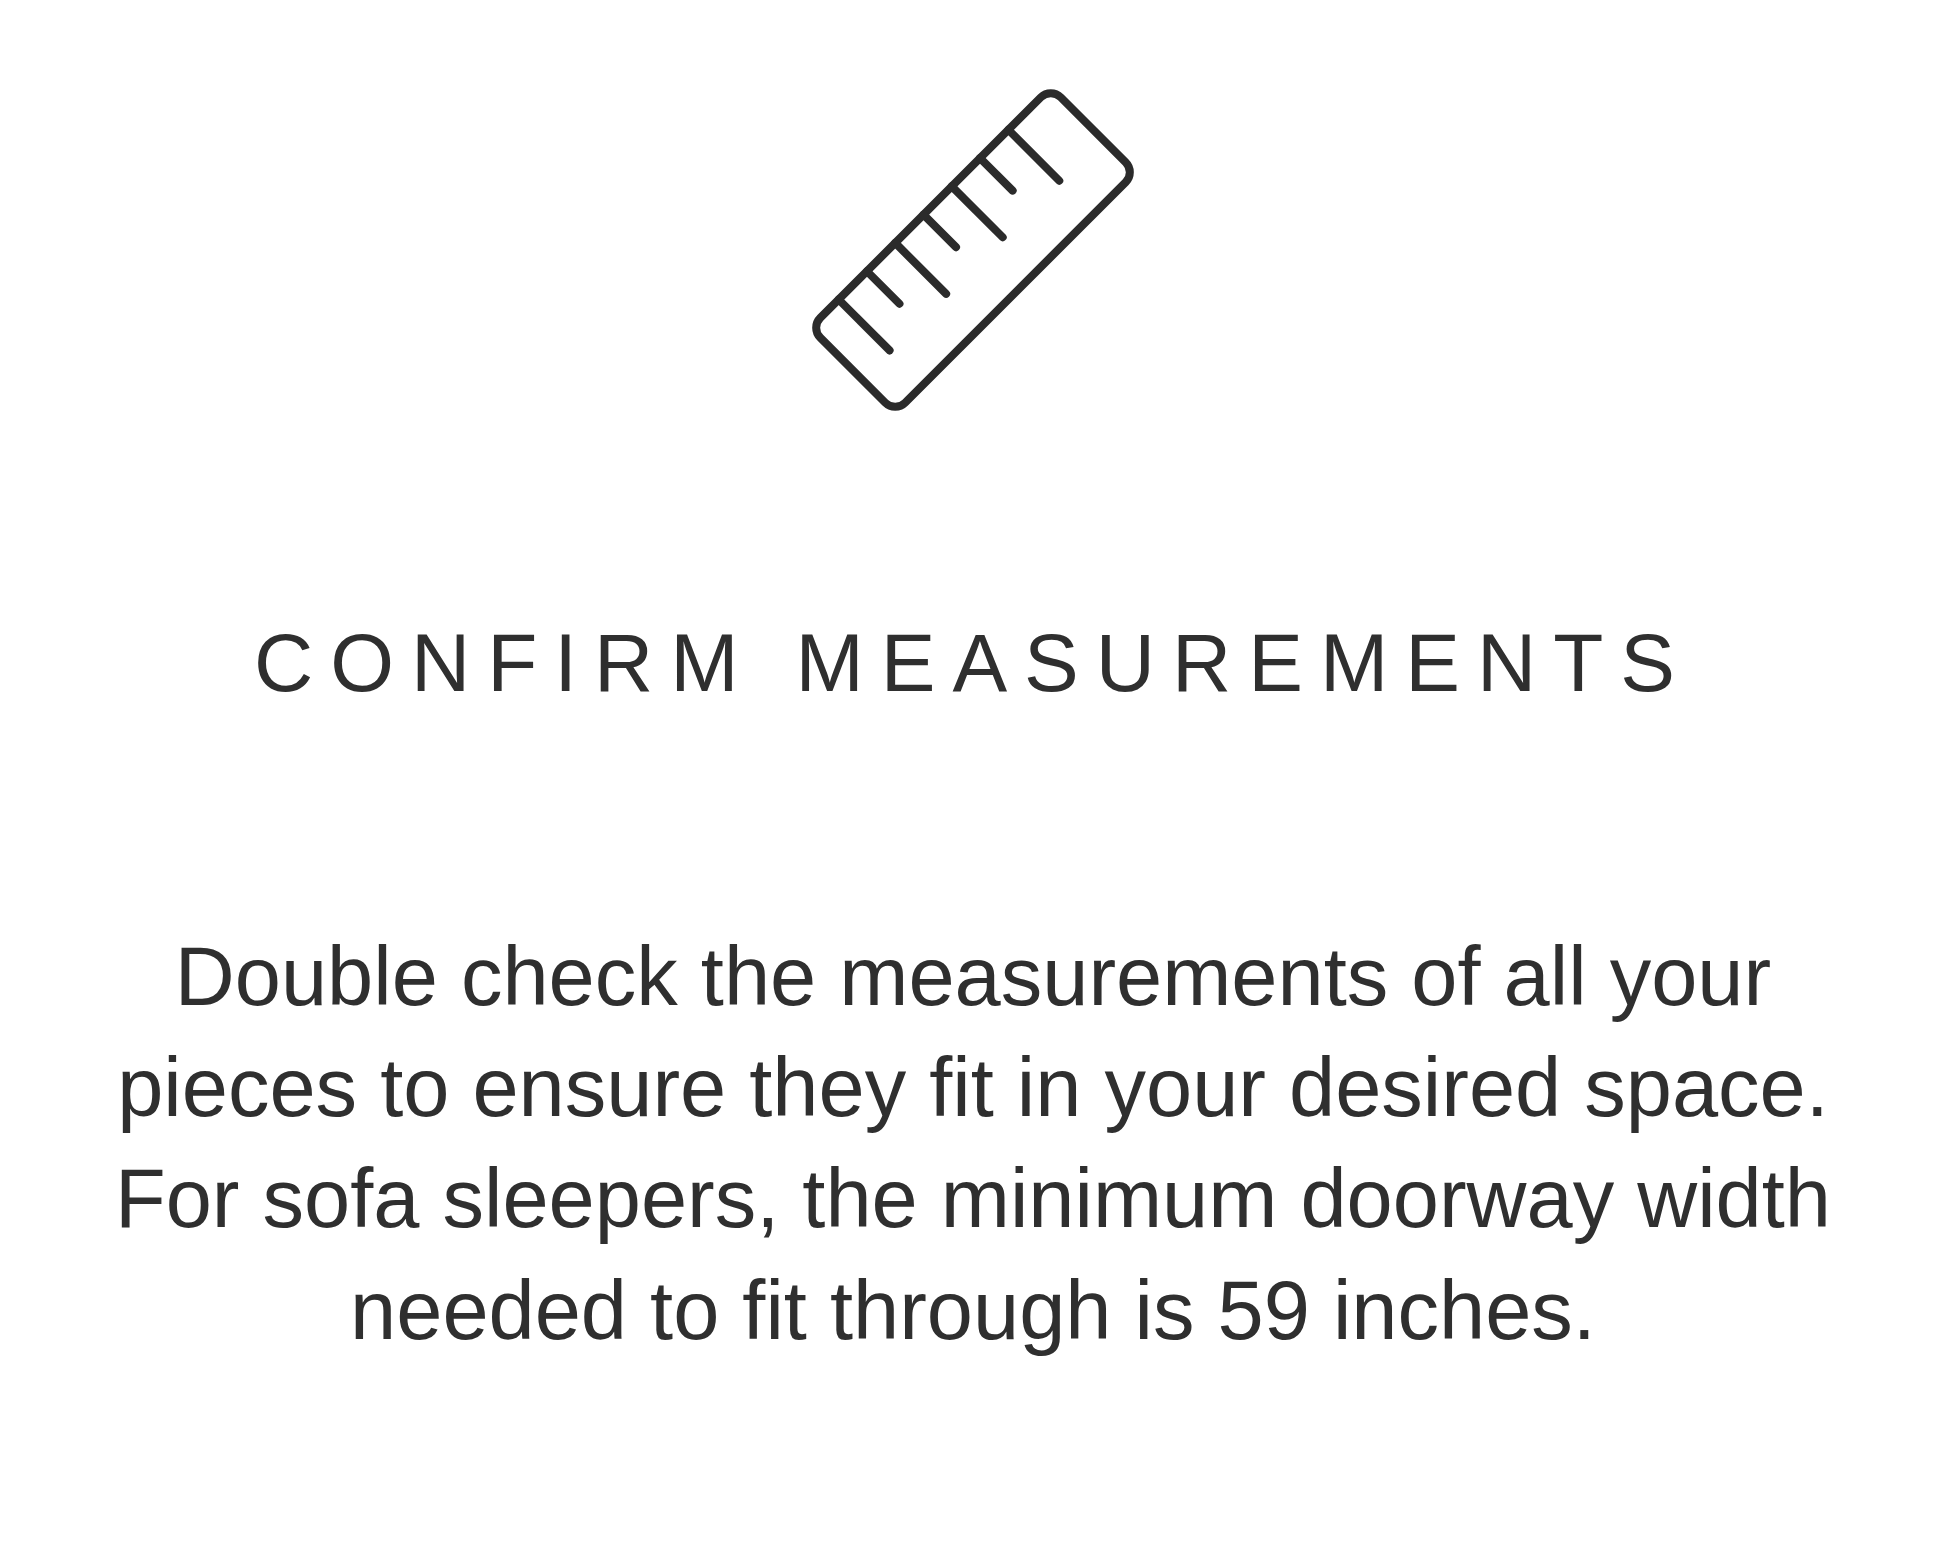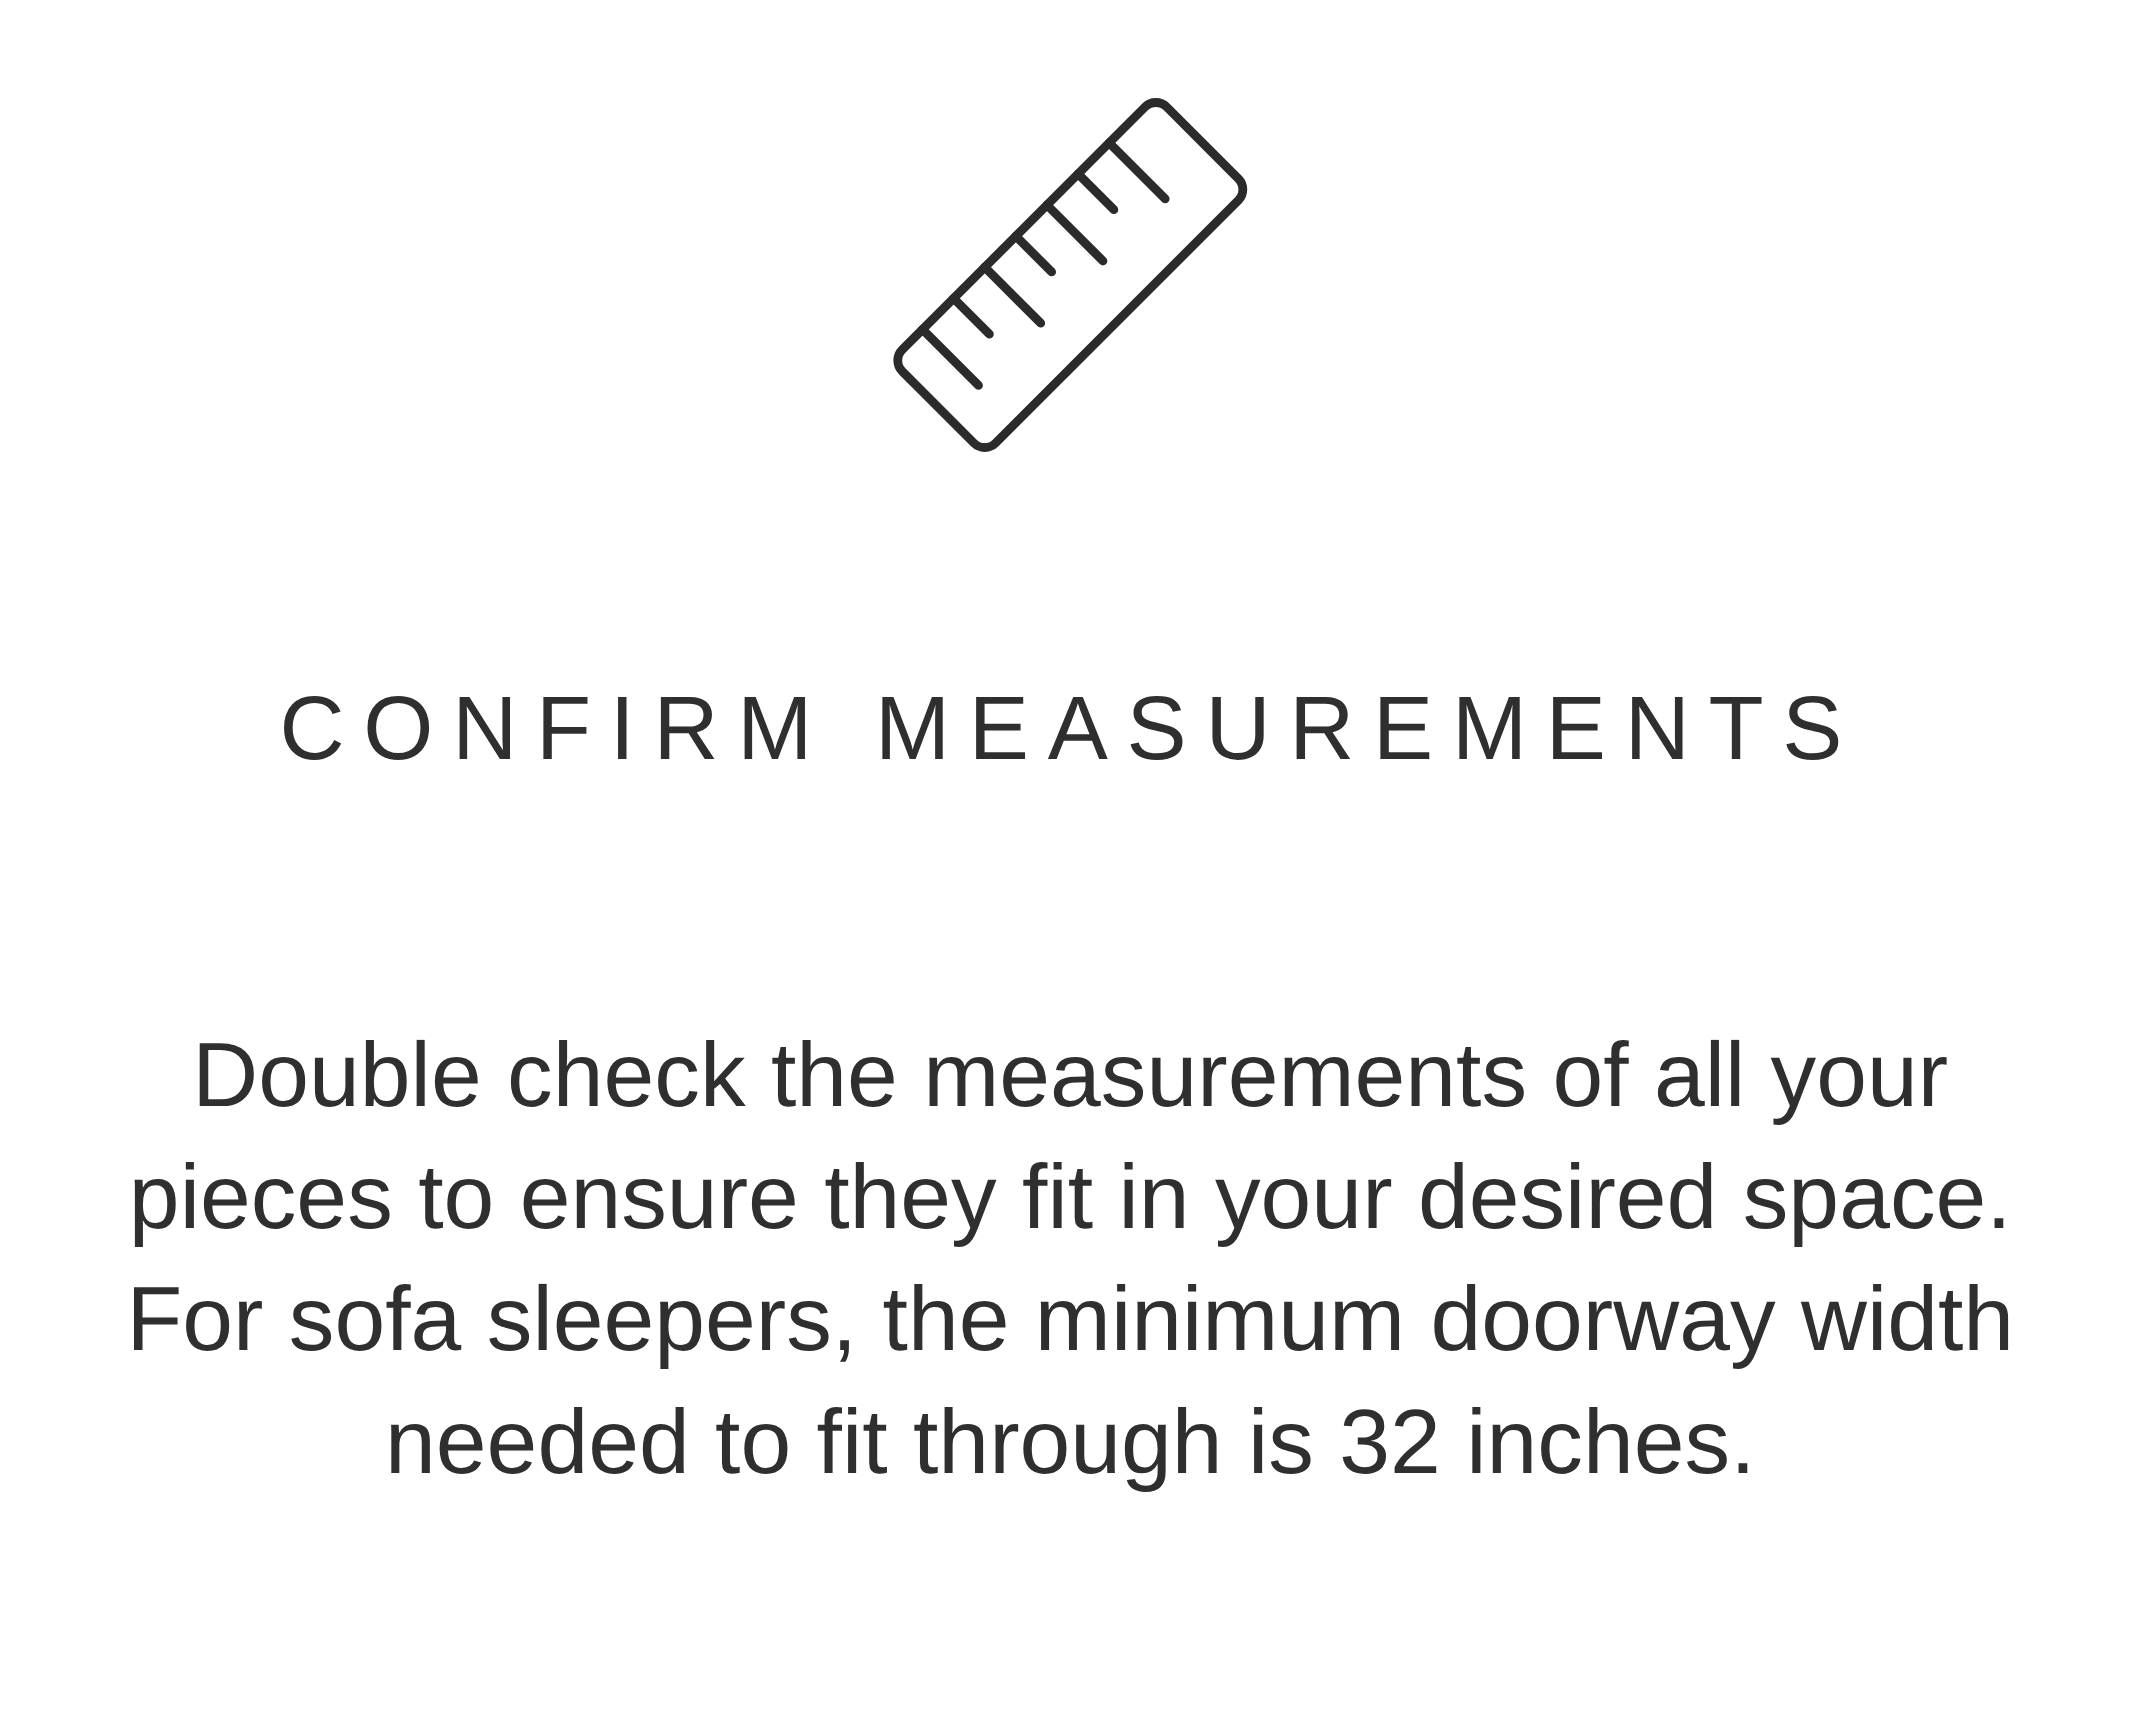--- a/index.html
+++ b/index.html
@@ -70,15 +70,15 @@
         <line x1="140" y1="210" x2="186" y2="210" stroke="#2b2b2b" stroke-width="8" stroke-linecap="round"></line>
         <line x1="140" y1="250" x2="212" y2="250" stroke="#2b2b2b" stroke-width="8" stroke-linecap="round"></line>
         <line x1="140" y1="290" x2="186" y2="290" stroke="#2b2b2b" stroke-width="8" stroke-linecap="round"></line>
         <line x1="140" y1="330" x2="212" y2="330" stroke="#2b2b2b" stroke-width="8" stroke-linecap="round"></line>
       </g>
     </svg>
   </div>
 
   <h1 class="heading">CONFIRM MEASUREMENTS</h1>
 
-  <p class="body-text">Double check the measurements of all your pieces to ensure they fit in your desired space. For sofa sleepers, the minimum doorway width needed to fit through is 32 inches.</p>
+  <p class="body-text">Double check the measurements of all your pieces to ensure they fit in your desired space. For sofa sleepers, the minimum doorway width needed to fit through is 59 inches.</p>
 
 </div>
 
 </body></html>

